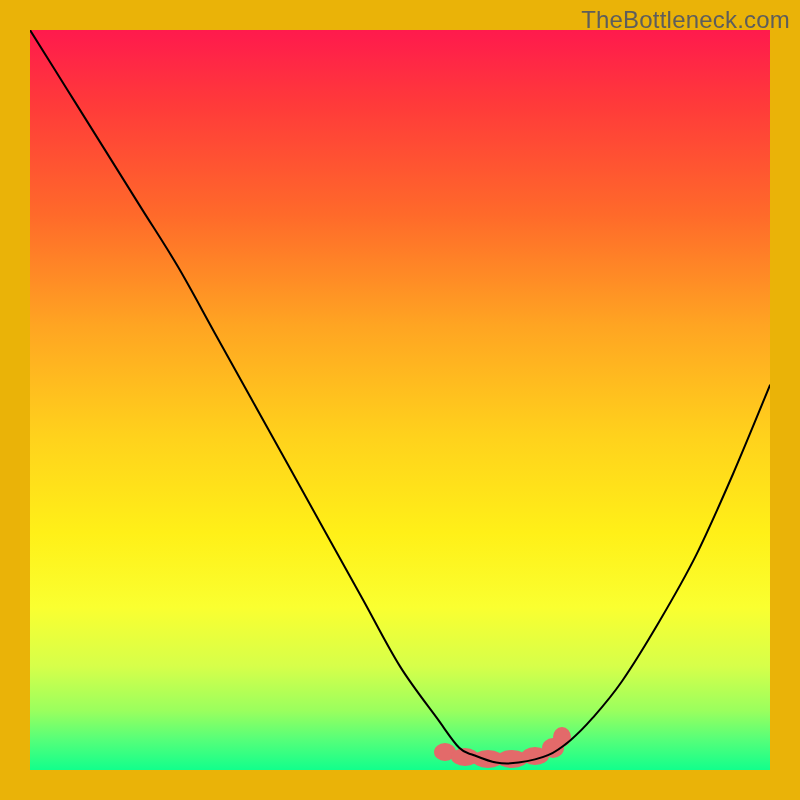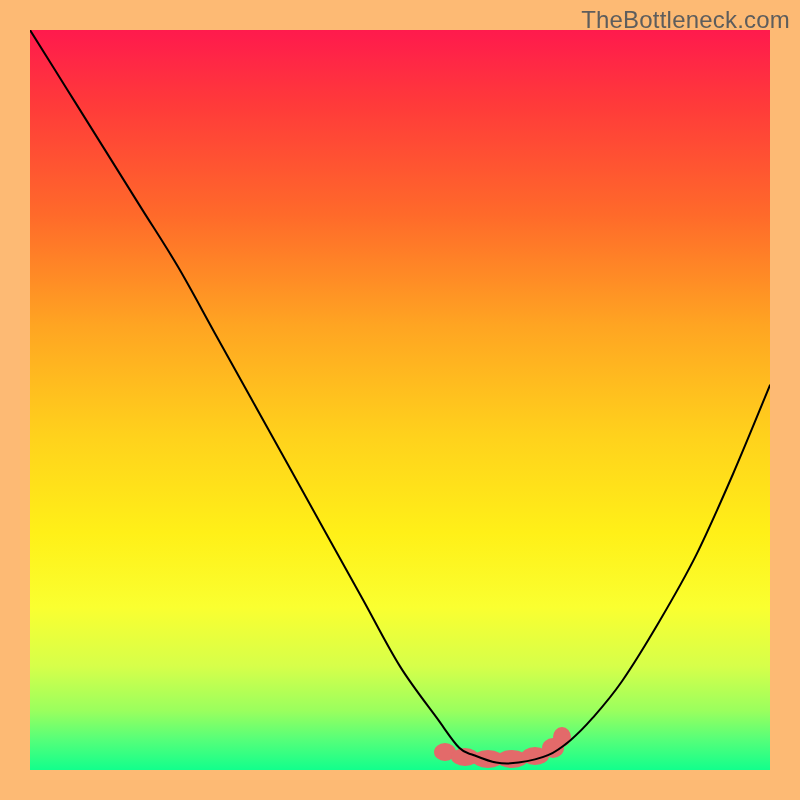--- a/index.html
+++ b/index.html
@@ -8,21 +8,21 @@
     width: 800px;
     height: 800px;
     background: #000;
     overflow: hidden;
     font-family: Arial, Helvetica, sans-serif;
   }
   .container {
     position: relative;
     width: 800px;
     height: 800px;
-    background: #fdba74;
+    background: #eab308;
   }
   .plot-area {
     position: absolute;
     left: 30px;
     top: 30px;
     width: 740px;
     height: 740px;
     background: linear-gradient(to bottom,
       #ff1a4d 0%,
       #ff3a3a 10%,

